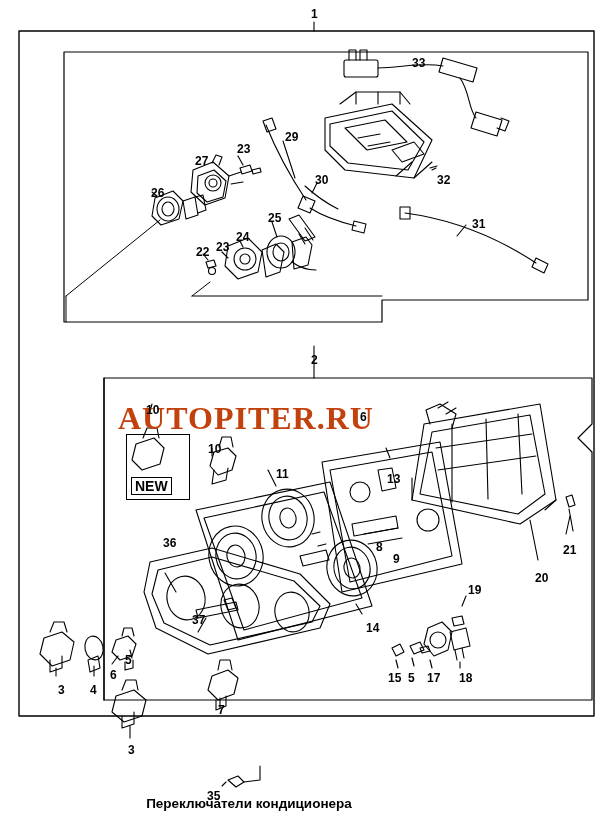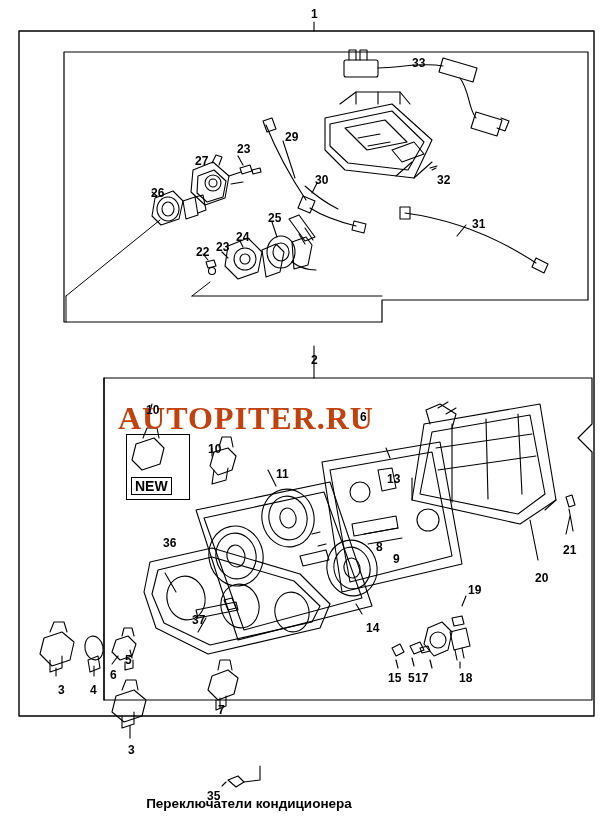--- a/index.html
+++ b/index.html
@@ -234,21 +234,21 @@
   <div class="num" style="left:376px;top:541px;">8</div>
   <div class="num" style="left:393px;top:553px;">9</div>
   <div class="num" style="left:146px;top:404px;">10</div>
   <div class="num" style="left:208px;top:443px;">10</div>
   <div class="num" style="left:276px;top:468px;text-align:right;">11</div>
   <div class="num" style="left:360px;top:411px;">6</div>
   <div class="num" style="left:387px;top:449px;margin-top:24px;">13</div>
   <div class="num" style="left:366px;top:622px;">14</div>
   <div class="num" style="left:388px;top:672px;">15</div>
   <div class="num" style="left:408px;top:672px;">5</div>
-  <div class="num" style="left:415px;top:672px;">17</div>
+  <div class="num" style="left:427px;top:672px;">17</div>
   <div class="num" style="left:459px;top:672px;">18</div>
   <div class="num" style="left:468px;top:584px;">19</div>
   <div class="num" style="left:535px;top:572px;">20</div>
   <div class="num" style="left:563px;top:544px;">21</div>
   <div class="num" style="left:196px;top:246px;">22</div>
   <div class="num" style="left:237px;top:143px;">23</div>
   <div class="num" style="left:216px;top:241px;">23</div>
   <div class="num" style="left:236px;top:231px;">24</div>
   <div class="num" style="left:268px;top:212px;">25</div>
   <div class="num" style="left:151px;top:187px;">26</div>

